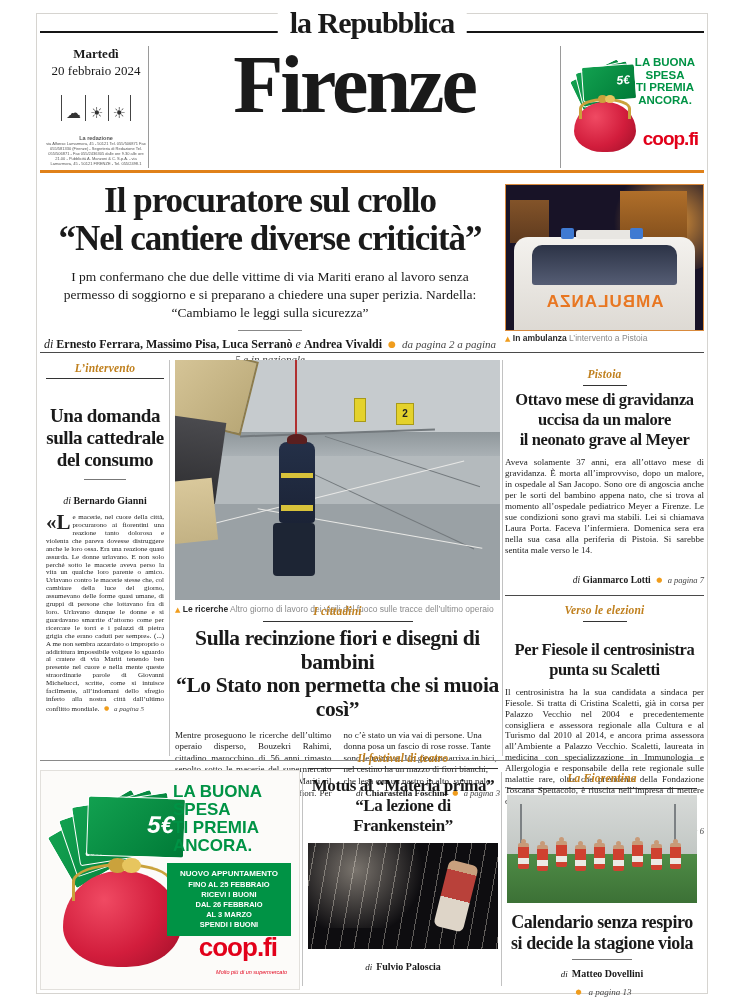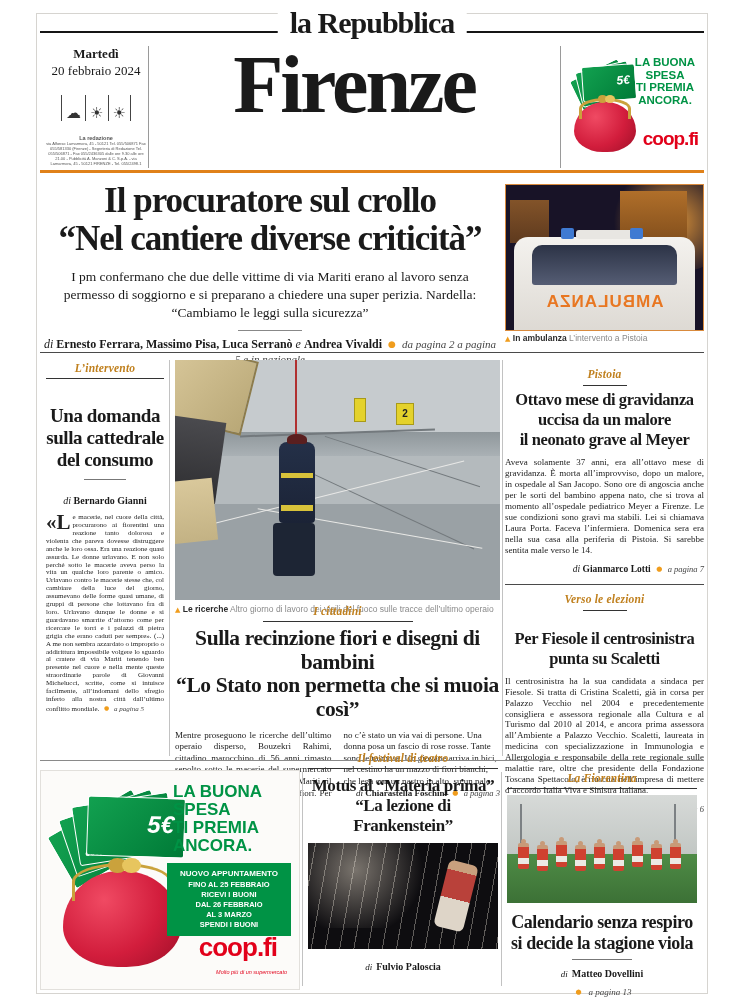--- a/index.html
+++ b/index.html
@@ -119,21 +119,21 @@
   .dropcap{float:left;font-size:21px;line-height:17px;font-weight:bold;padding-right:2px;}
 
   .cittadini{position:absolute;left:175px;top:605px;width:325px;}
   .cittadini .headline{font-size:21.5px;line-height:1.1;margin-top:5px;}
   .twocol{display:flex;gap:12px;margin-top:8px;}
   .twocol .col{width:50%;font-size:9px;line-height:11.6px;}
 
   .rightcol{position:absolute;left:505px;top:360px;width:199px;}
   .rc-art .headline{font-size:16.5px;line-height:1.22;}
   .rc-art .bodytext{font-size:9px;line-height:10.9px;margin-top:7px;}
-  .rc-byline{font-size:9.5px;text-align:right;margin-top:8px;}
+  .rc-byline{font-size:9.5px;text-align:right;margin-top:19px;}
   .teatro{position:absolute;left:308px;top:752px;width:190px;text-align:center;}
   .teatro .headline{font-size:17px;line-height:1.18;margin-top:7px;}
   .fiorentina{position:absolute;left:507px;top:772px;width:190px;text-align:center;}
   .fiorentina .headline{font-size:18px;line-height:1.16;}
 
   .smallbyline{font-size:10px;font-weight:bold;}
   .smallpg{font-size:9px;}
 
   
   .bottomad{position:absolute;left:40px;top:770px;width:258px;height:218px;background:#fcfbf9;border:1px solid #e2e0dc;}

